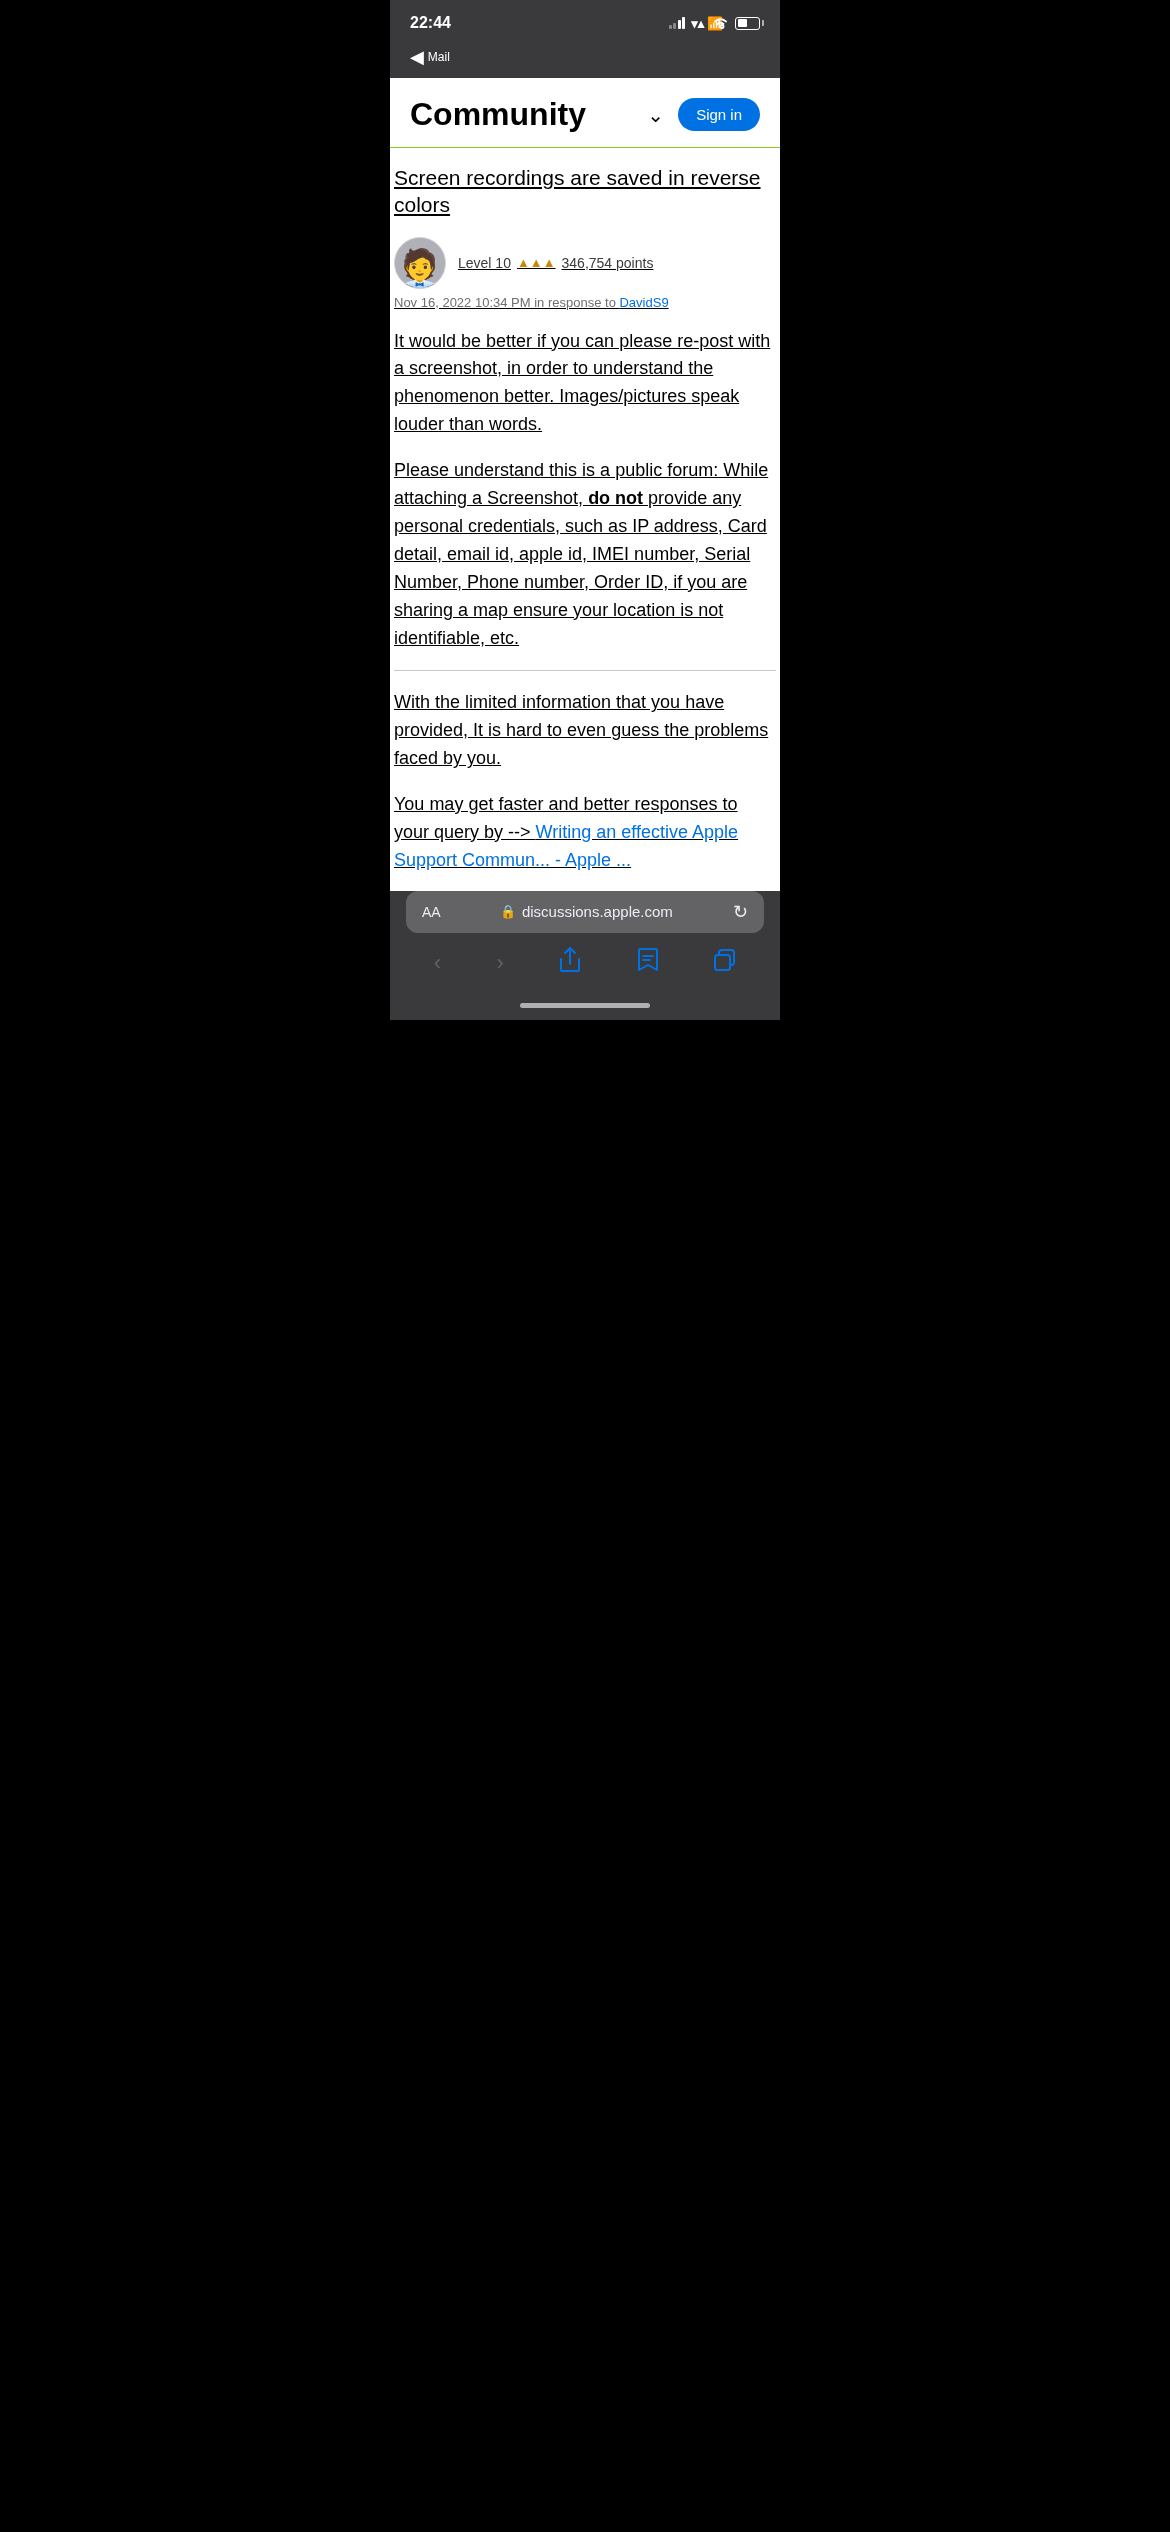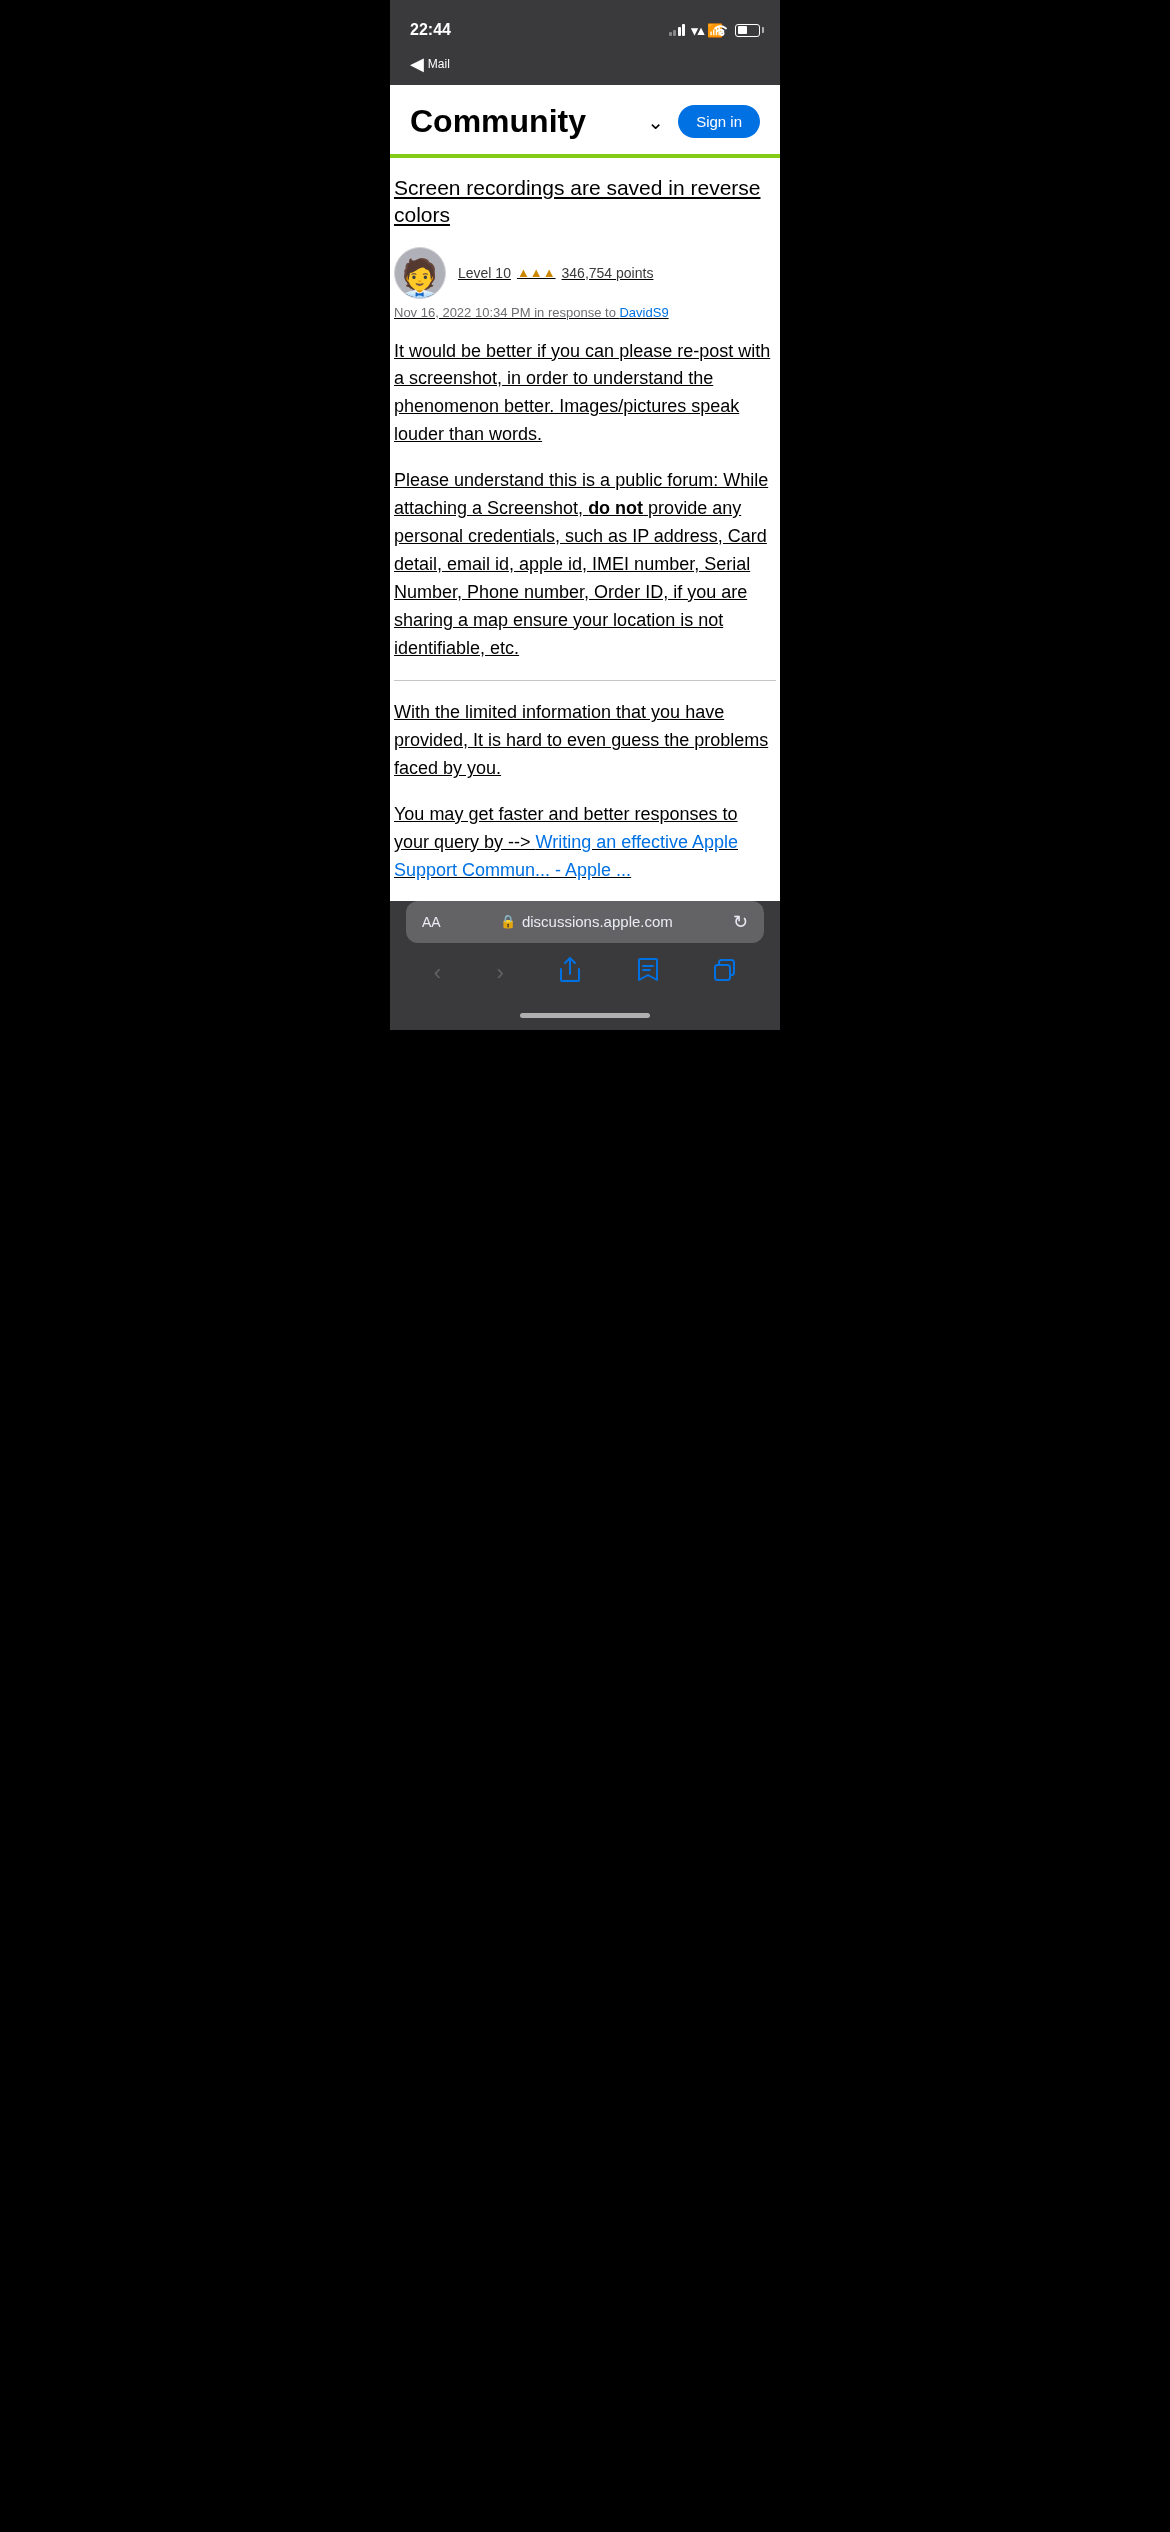--- a/index.html
+++ b/index.html
@@ -15,21 +15,21 @@
       overflow-x: hidden;
     }
 
     
     .status-bar {
       background: #3a3a3c;
       color: #fff;
       display: flex;
       justify-content: space-between;
       align-items: center;
-      padding: 21px 20px 10px;
+      padding: 14px 20px 10px;
       font-size: 15px;
       font-weight: 600;
     }
 
     .status-bar-time {
       font-size: 16px;
       font-weight: 700;
     }
 
     .status-bar-right {
@@ -113,21 +113,21 @@
       min-height: 680px;
     }
 
     
     .page-header {
       background: #fff;
       padding: 18px 20px 14px;
       display: flex;
       justify-content: space-between;
       align-items: center;
-      border-bottom: 4px solid #84cc16;
+      border-bottom: 1px solid #84cc16;
     }
 
     .page-title {
       font-size: 32px;
       font-weight: 700;
       color: #000;
     }
 
     .header-right {
       display: flex;

